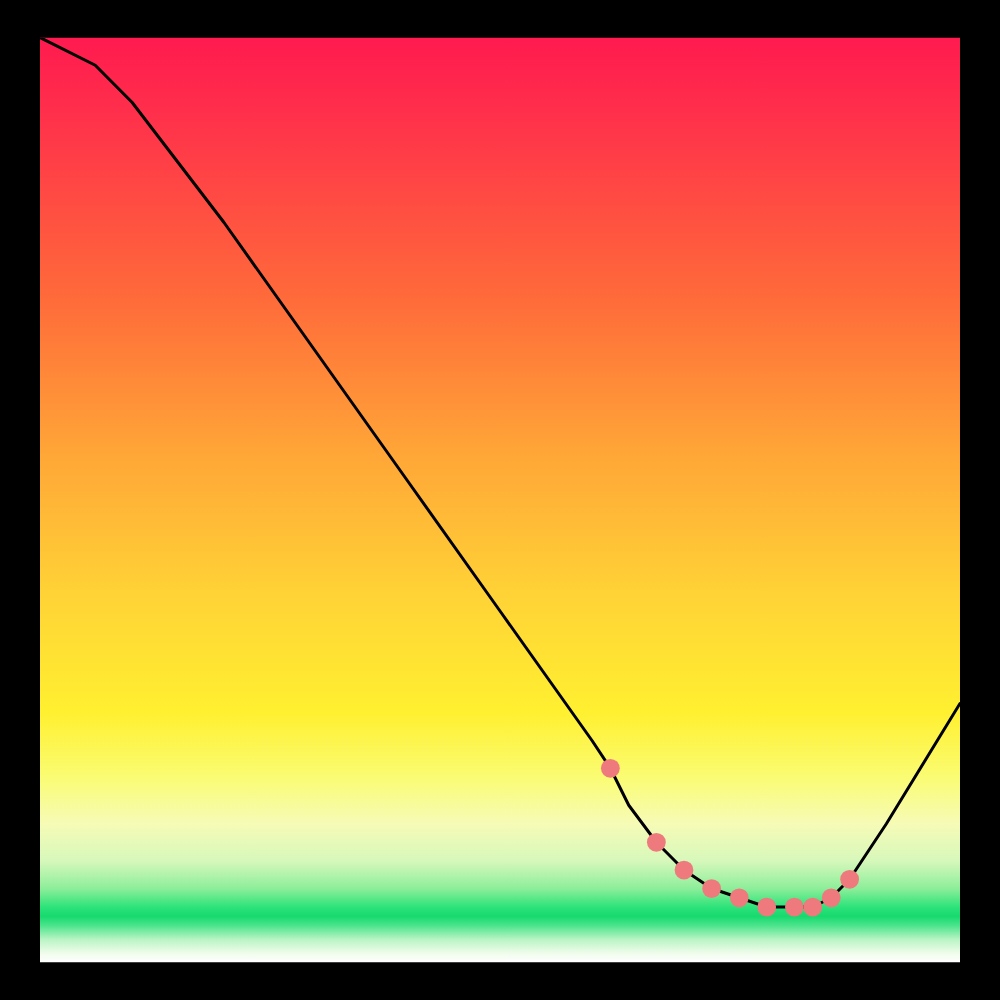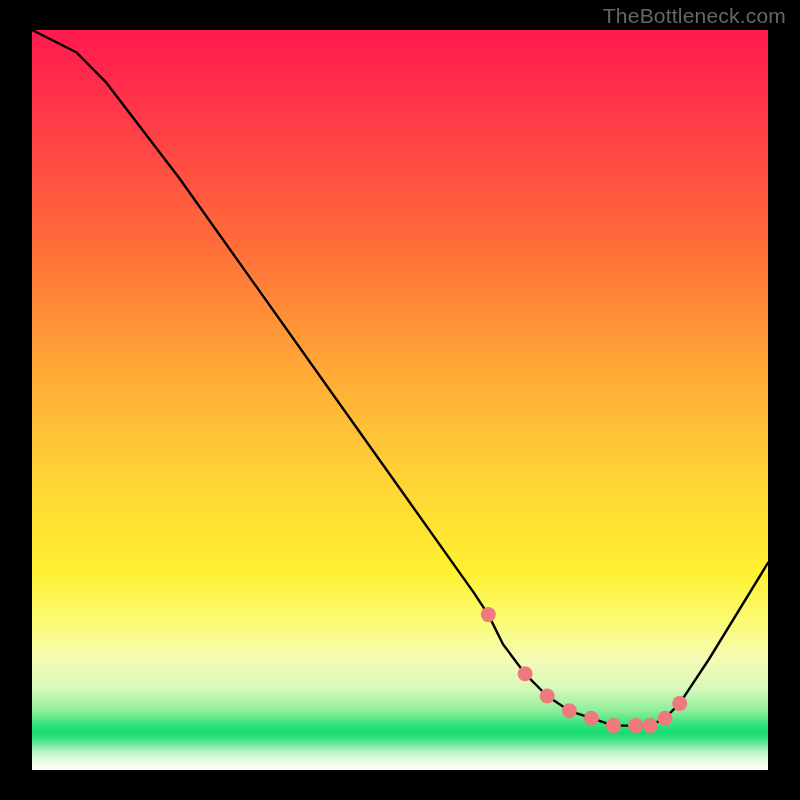--- a/index.html
+++ b/index.html
@@ -64,21 +64,20 @@
     inset: 0;
     width: 100%;
     height: 100%;
   }
 </style>
 </head>
 <body>
 
 <div class="frame">
 
-  <div class="watermark">TheBottleneck.com</div>
 
   <div class="plot-area">
     <div class="gradient-bg"></div>
 
     <svg class="curve" viewBox="0 0 736 740" preserveAspectRatio="none">
       <path fill="none" stroke="#000" stroke-width="2.4" stroke-linecap="round" stroke-linejoin="round" d="M0.0 0.0 L44.2 22.2 L73.6 51.8 L147.2 148.0 L220.8 251.6 L294.4 355.2 L368.0 458.8 L441.6 562.4 L456.3 584.6 L471.0 614.2 L493.1 643.8 L515.2 666.0 L537.3 680.8 L559.4 688.2 L581.4 695.6 L603.5 695.6 L618.2 695.6 L633.0 688.2 L647.7 673.4 L677.1 629.0 L736.0 532.8"></path>
       <g>
           <circle cx="456.3" cy="584.6" r="7.5" fill="#ef7a7d"></circle>
           <circle cx="493.1" cy="643.8" r="7.5" fill="#ef7a7d"></circle>
           <circle cx="515.2" cy="666.0" r="7.5" fill="#ef7a7d"></circle>

